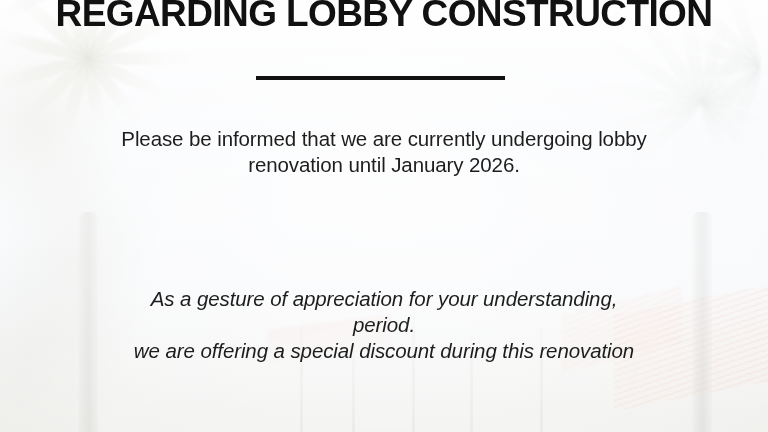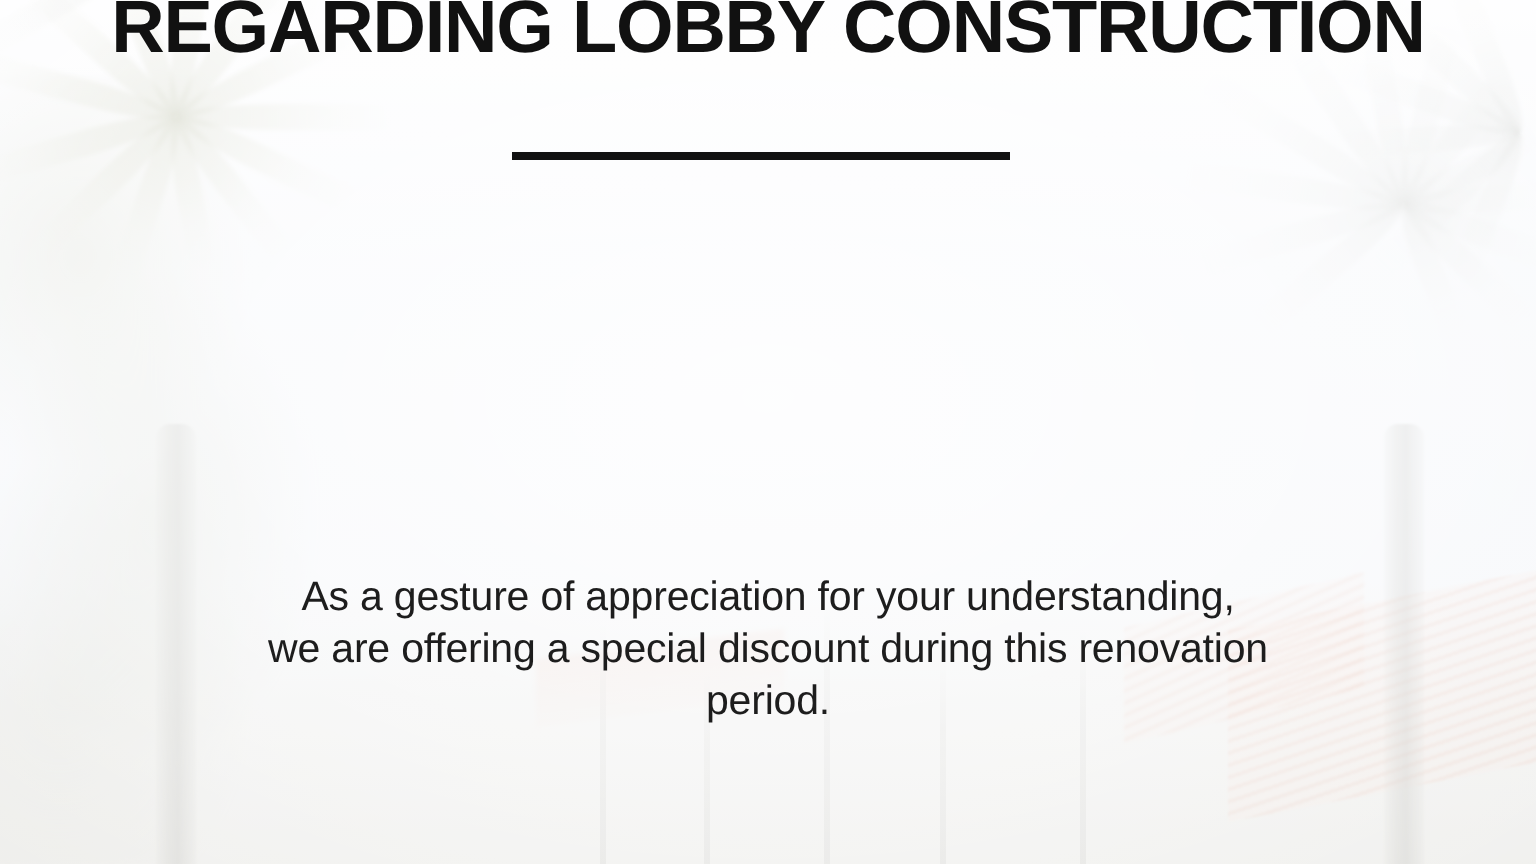--- a/index.html
+++ b/index.html
@@ -207,21 +207,21 @@
     width: 640px;
     text-align: center;
     color: #1d1d1d;
     font-family: "Liberation Sans", sans-serif;
     font-size: 20.5px;
     line-height: 26px;
     letter-spacing: -0.1px;
   }
   .block-a { top: 126px; }
   .block-b { top: 208px; }
-  .block-c { top: 286px; }
+  .block-c { top: 286px; font-style: italic; }
   .block-d { top: 370px; }
 
   .line { display: block; white-space: nowrap; }
 </style>
 </head>
 <body>
 
 <div class="poster">
 
   <div class="bg-layer">
@@ -293,23 +293,27 @@
     <div class="bg-veil"></div>
     <div class="bg-veil-2"></div>
   </div>
 
   <div class="content">
 
     <div class="title">REGARDING LOBBY CONSTRUCTION</div>
 
     <div class="divider"></div>
 
+    <div class="body-block block-a">
+      <span class="line">Please be informed that we are currently undergoing lobby</span>
+      <span class="line">renovation until January 2026.</span>
+    </div>
 
 
     <div class="body-block block-c">
       <span class="line">As a gesture of appreciation for your understanding,</span>
+      <span class="line">period.</span>
       <span class="line">we are offering a special discount during this renovation</span>
-      <span class="line">period.</span>
     </div>
 
 
   </div>
 </div>
 
 </body></html>

